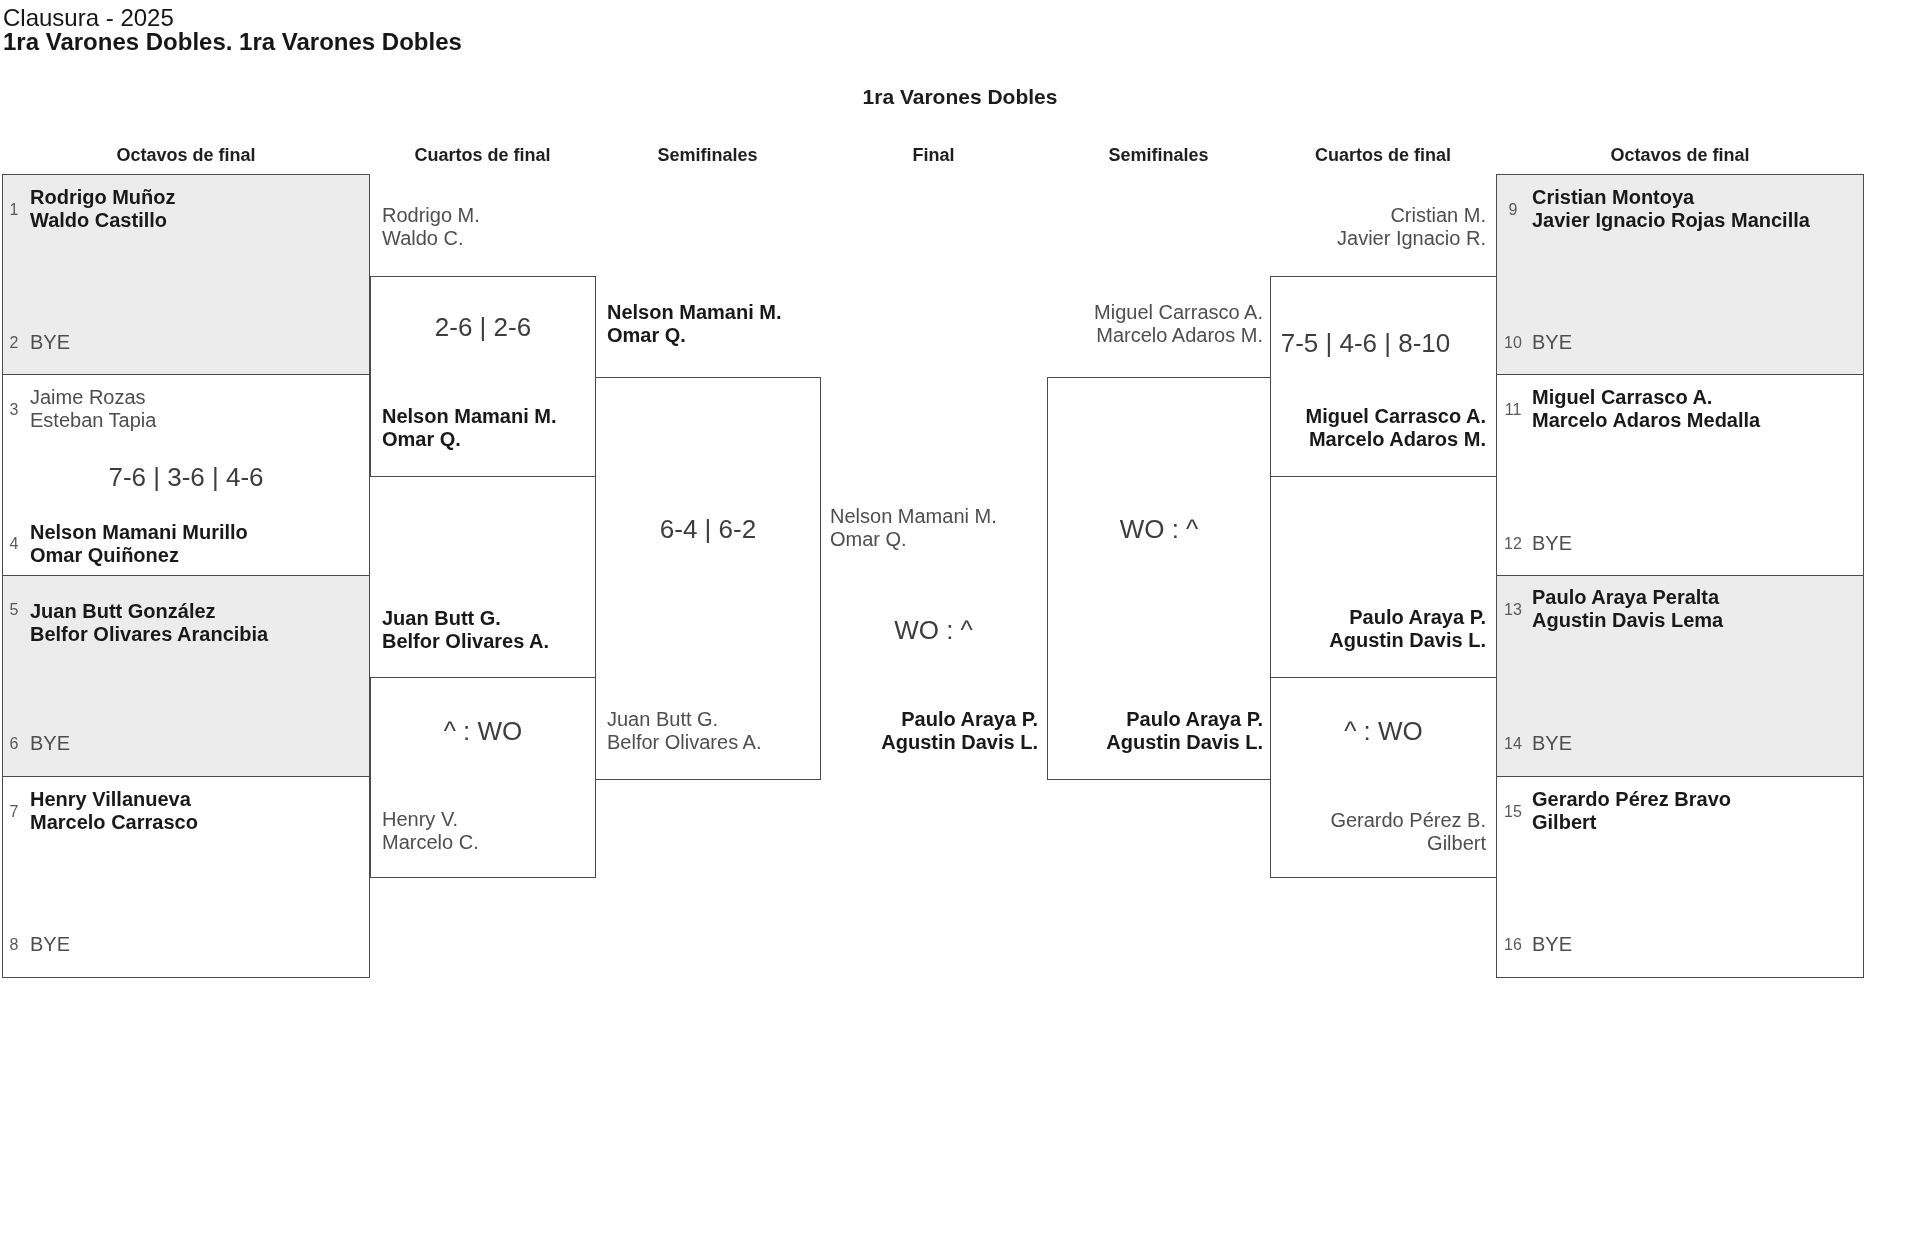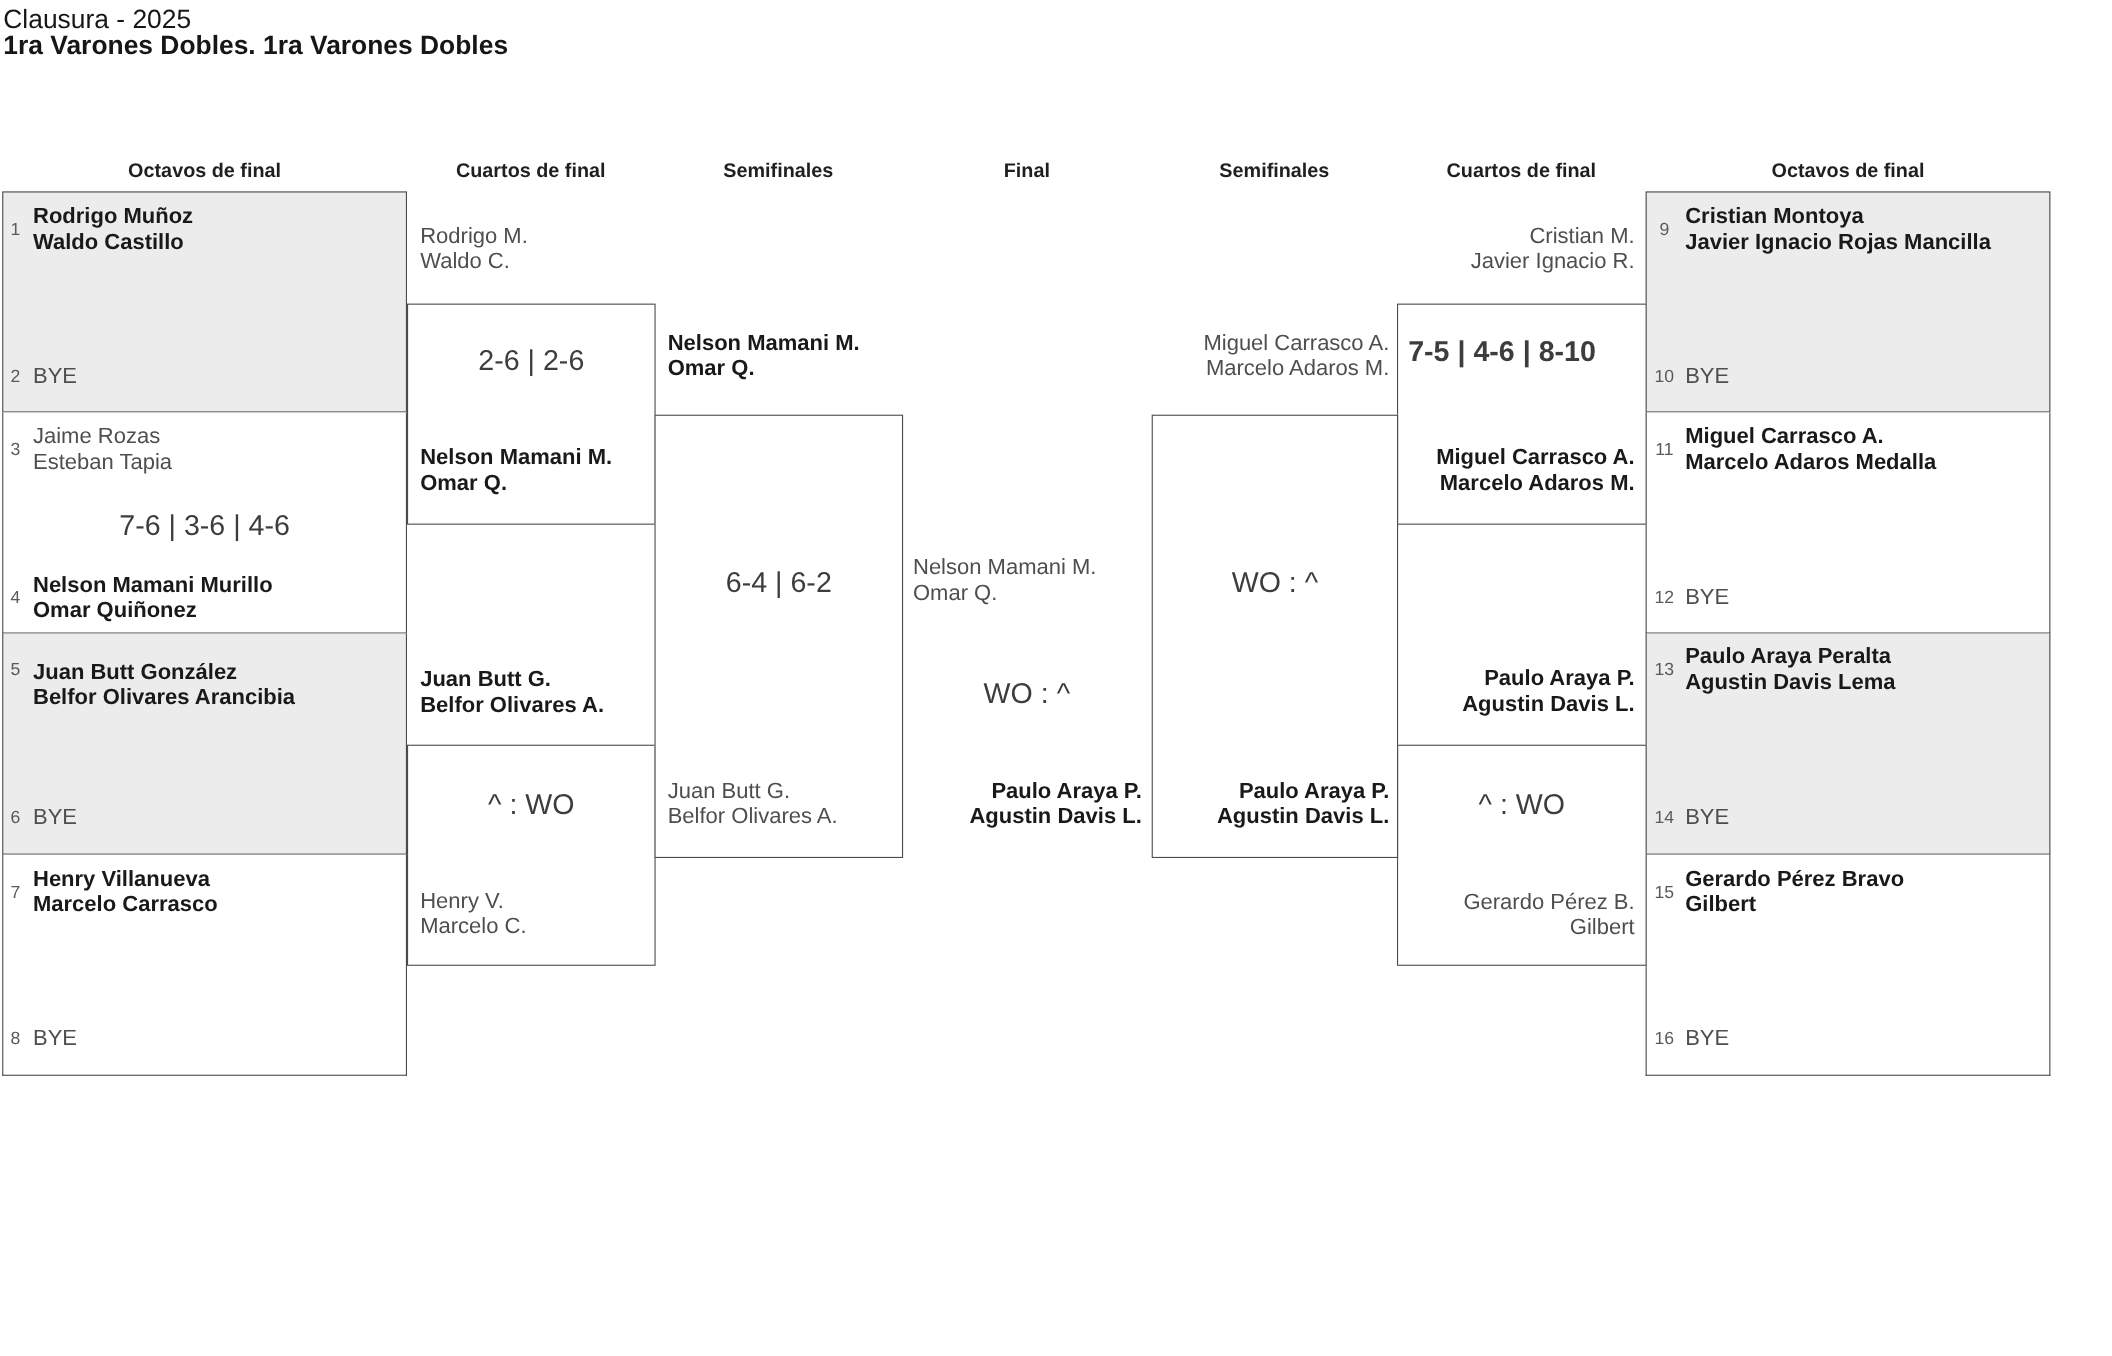--- a/index.html
+++ b/index.html
@@ -75,21 +75,21 @@
   #s-or4p2{left:1500px;top:934px;} #t-or4p2{left:1532px;top:933px;}
 
   
   #t-qfl1p1{left:382px;top:204px;}
   #sc-qfl1{left:370px;top:316px;width:226px;}
   #t-qfl1p2{left:382px;top:405px;}
   #t-qfl2p1{left:382px;top:607px;}
   #sc-qfl2{left:370px;top:720px;width:226px;}
   #t-qfl2p2{left:382px;top:808px;}
   #t-qfr1p1{right:434px;top:204px;}
-  #sc-qfr1{left:1270px;top:308px;width:191px;font-weight:bold;}
+  #sc-qfr1{left:1270px;top:332px;width:191px;}
   #t-qfr1p2{right:434px;top:405px;}
   #t-qfr2p1{right:434px;top:606px;}
   #sc-qfr2{left:1270px;top:720px;width:227px;}
   #t-qfr2p2{right:434px;top:809px;}
 
   
   #t-sflp1{left:607px;top:301px;}
   #sc-sfl{left:595px;top:518px;width:226px;}
   #t-sflp2{left:607px;top:708px;}
   #t-sfrp1{right:657px;top:301px;}
@@ -103,20 +103,21 @@
 </style>
 </head>
 <body>
 
 <div id="page">
 
   <div id="title1">Clausura - 2025</div>
   <div id="title2">1ra Varones Dobles. 1ra Varones Dobles</div>
 
 
+  <div id="btitle">1ra Varones Dobles</div>
 
   <div class="round-h" id="rh0">Octavos de final</div>
   <div class="round-h" id="rh1">Cuartos de final</div>
   <div class="round-h" id="rh2">Semifinales</div>
   <div class="round-h" id="rh3">Final</div>
   <div class="round-h" id="rh4">Semifinales</div>
   <div class="round-h" id="rh5">Cuartos de final</div>
   <div class="round-h" id="rh6">Octavos de final</div>
 
   <div class="mbox fill" id="box-ol1"></div>

